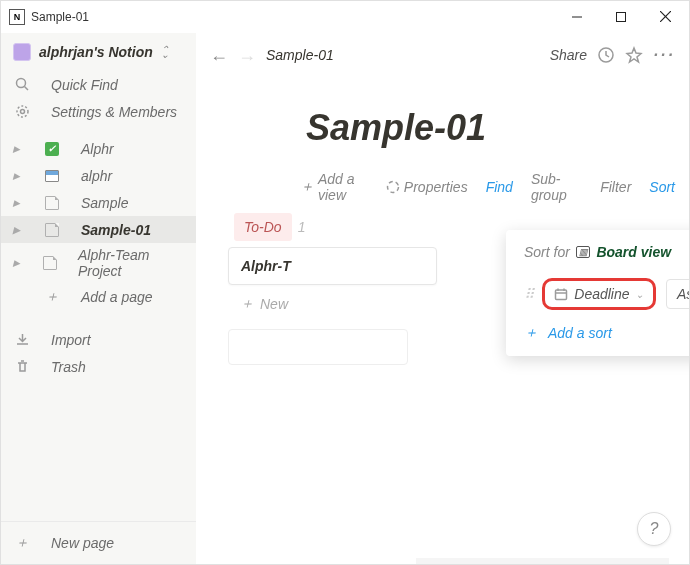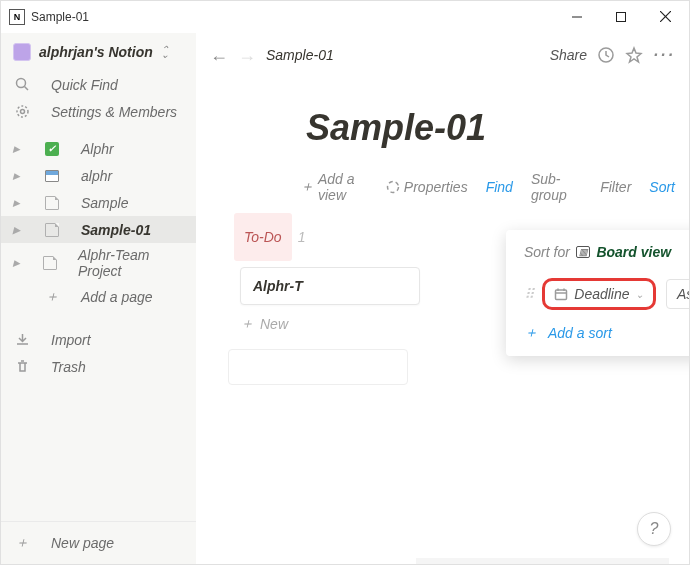--- a/index.html
+++ b/index.html
@@ -41,22 +41,22 @@
     .top-action { font-size: 14px; color: #555; cursor: pointer; }
     .top-ico { color: #888; cursor: pointer; font-size: 16px; }
     
     .page-title { font-size: 36px; font-weight: 700; color: #37352f; margin: 30px 0 16px 110px; }
     
     .toolbar { display: flex; align-items: center; gap: 18px; padding: 6px 14px 10px 32px; font-size: 14px; color: #888; margin-left: 72px; }
     .toolbar .item { display:flex; align-items:center; gap:4px; cursor:pointer; }
     .toolbar .item.active { color: #2a99e8; }
     
     .board-area { position: relative; padding-left: 32px; }
-    .column-head { display:inline-flex; align-items:center; background:#fdecec; color:#b55; padding:16px 10px; border-radius:3px; font-size:14px; margin-left:6px; }
-    .card { margin-top:6px; margin-left:12px; width:180px; }
+    .column-head { display:inline-flex; align-items:center; background:#fdecec; color:#b55; padding:6px 10px; border-radius:3px; font-size:14px; margin-left:6px; }
+    .card { margin-top:6px; margin-left:0; width:209px; }
     .card-box { border:1px solid #e6e6e6; border-radius:4px; padding:10px 12px; font-size:14px; font-weight:600; color:#37352f; background:#fff; box-shadow:0 1px 2px rgba(0,0,0,0.03); }
     .card-new { display:flex; align-items:center; gap:6px; color:#aaa; font-size:14px; padding:10px 12px; }
     .card-empty { border:1px solid #eee; border-radius:4px; height:36px; width:180px; margin-top:6px; background:#fff; }
     
     .popover { position:absolute; top:197px; left:310px; width:364px; background:#fff; border-radius:4px; box-shadow:0 4px 16px rgba(0,0,0,0.15); padding:14px 18px 14px 18px; }
     .pop-title { font-size:14px; color:#888; display:flex; align-items:center; gap:6px; }
     .pop-title .bv-ico { display:inline-flex; border:1px solid #555; border-radius:2px; padding:0 2px; font-size:9px; font-weight:bold; }
     .pop-title .bv-text { color:#14532d; font-weight:600; }
     .pop-row { display:flex; align-items:center; gap:10px; margin-top:18px; }
     .drag { color:#ccc; font-size:14px; letter-spacing:-2px; }

